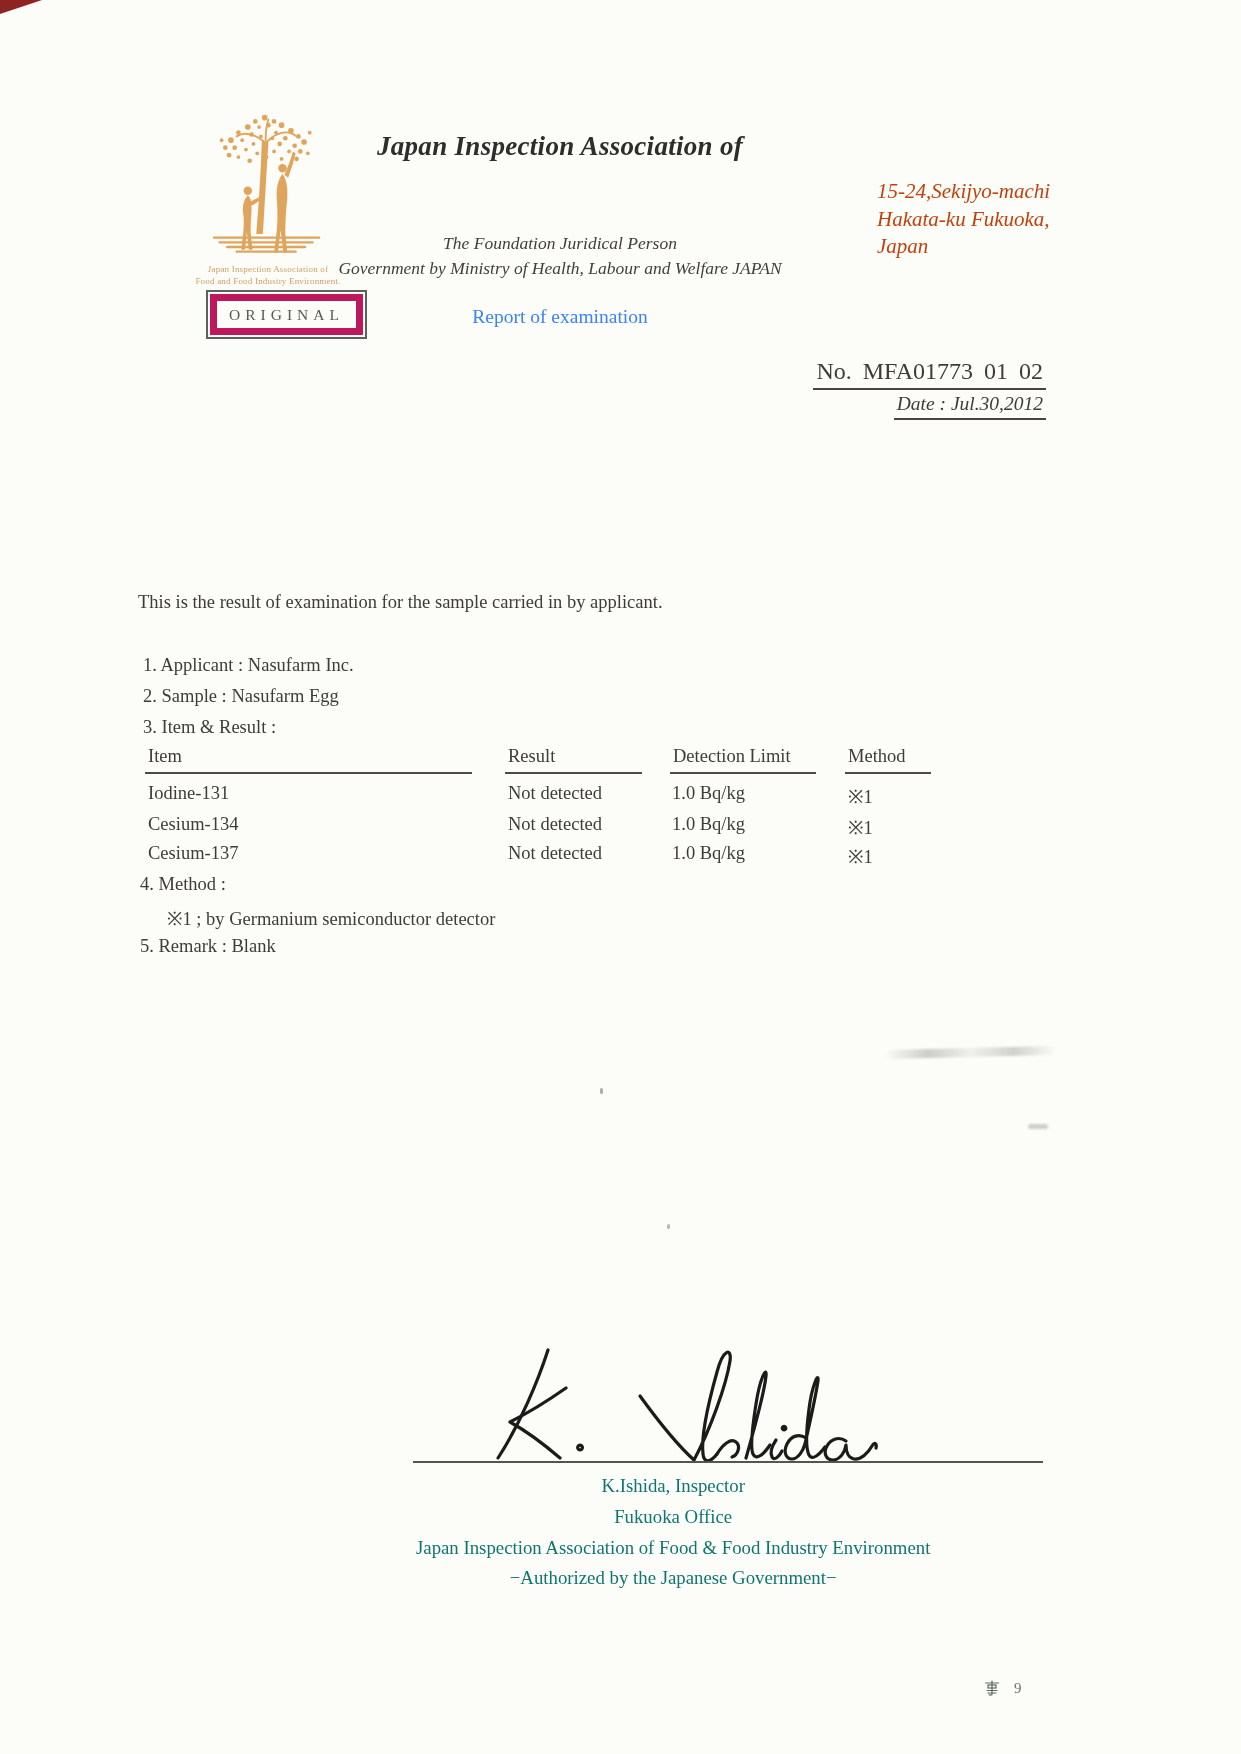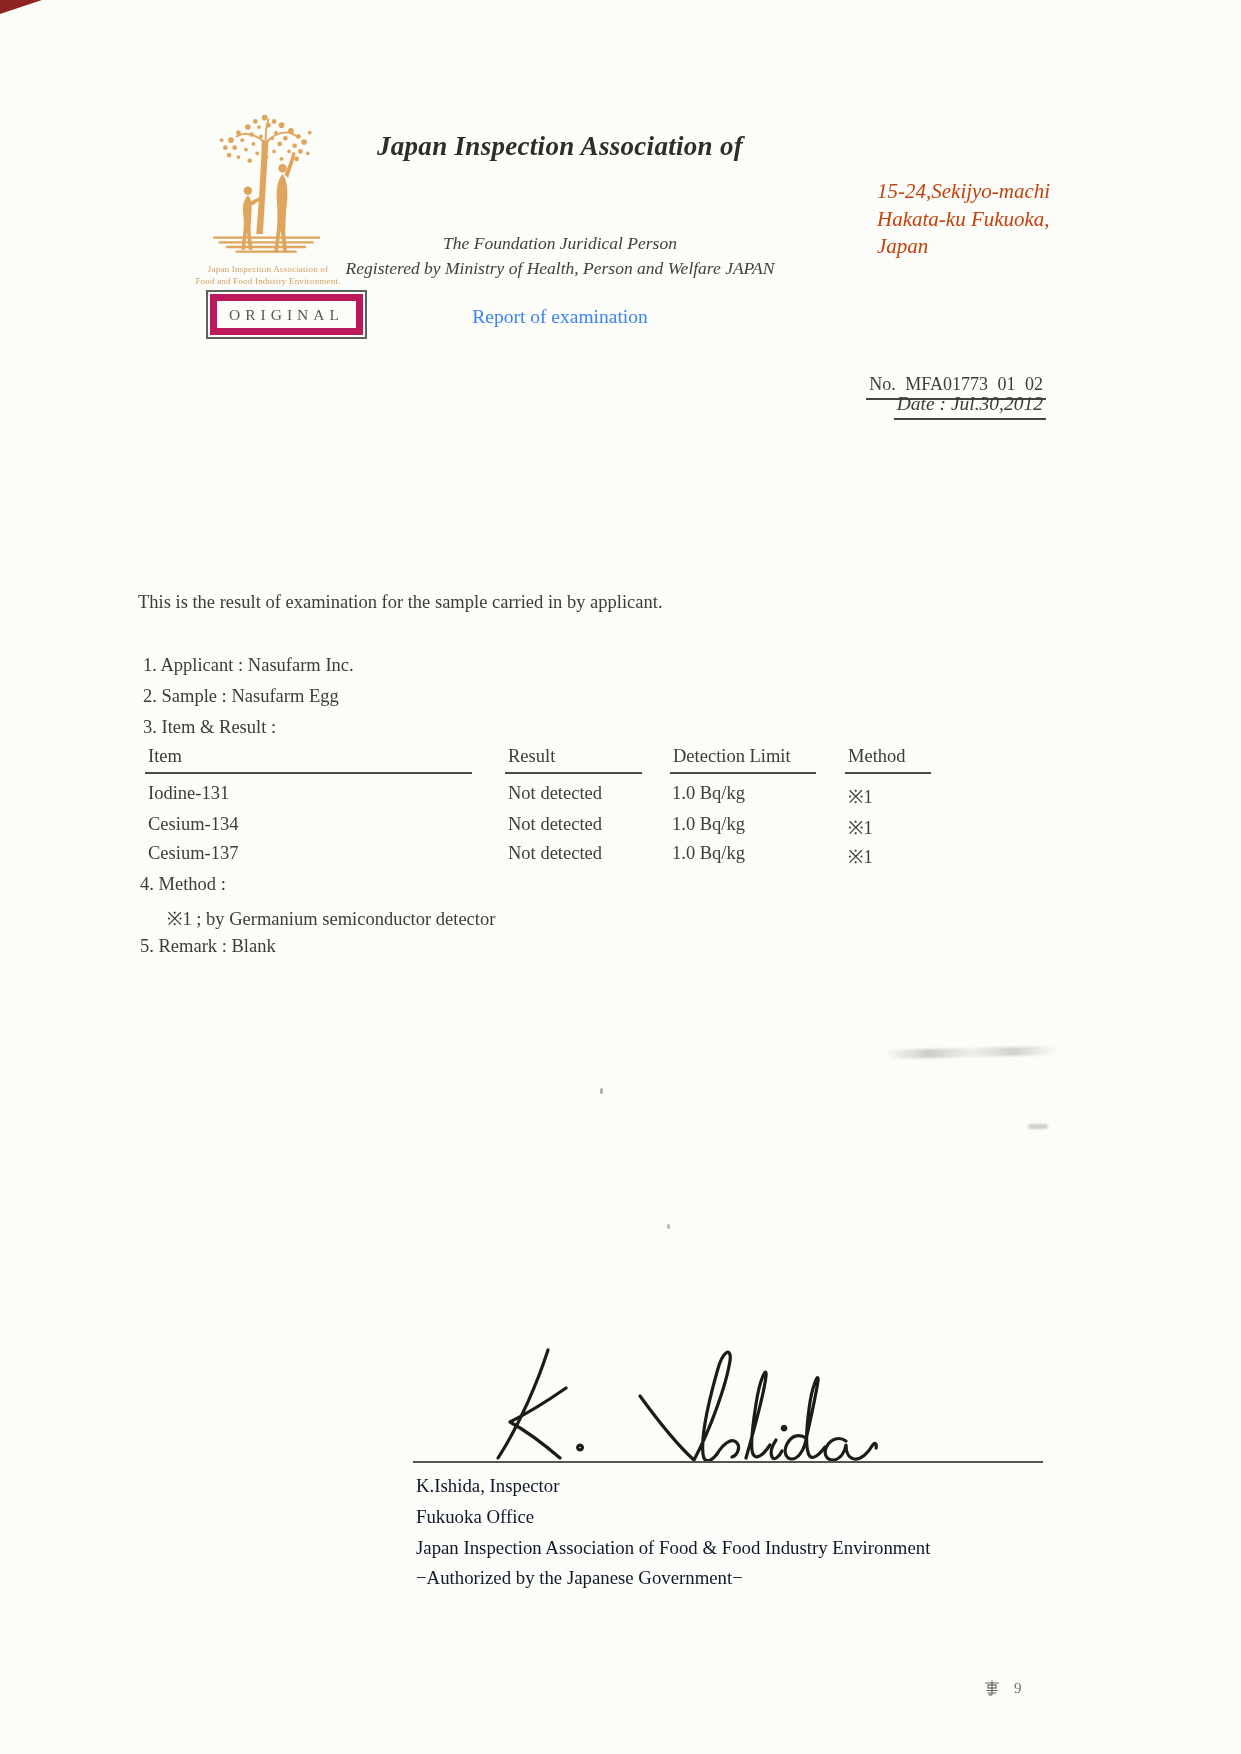--- a/index.html
+++ b/index.html
@@ -38,21 +38,21 @@
     line-height:27.5px;color:#c2410c;
   }
   .stamp-outer{
     left:206px;top:290px;border:2px solid #5c635a;padding:2px;background:transparent;
   }
   .stamp-inner{
     border:7px solid #be185d;padding:5px 12px 4px;
     font-size:15.5px;letter-spacing:5px;color:#545b51;
   }
   .report-title{left:430px;top:306px;width:260px;text-align:center;font-size:19.5px;color:#3b82f6;}
-  .doc-no{left:800px;top:358px;width:246px;text-align:right;font-size:18px;word-spacing:5px;margin-top:16px;}
+  .doc-no{left:800px;top:358px;width:246px;text-align:right;font-size:24px;word-spacing:5px;}
   .doc-date{left:800px;top:393px;width:246px;text-align:right;font-size:19.5px;font-style:italic;}
   .uline{display:inline-block;border-bottom:2px solid #45443e;padding:0 3px 3px;}
   
   .intro{left:138px;top:592px;font-size:18.5px;}
   .li{font-size:18.5px;left:143px;}
   .th{
     position:absolute;top:0;border-bottom:2px solid #4c4b45;
     padding:0 0 5px 3px;font-size:18.5px;
   }
   .trow span{position:absolute;top:0;font-size:18.5px;white-space:nowrap;}
@@ -65,21 +65,21 @@
   }
   .smudge2{
     left:1028px;top:1124px;width:20px;height:5px;border-radius:3px;
     background:rgba(140,140,135,.4);filter:blur(1px);
   }
   .speck1{left:600px;top:1088px;width:3px;height:6px;border-radius:2px;background:rgba(110,110,105,.55);}
   .speck2{left:667px;top:1224px;width:3px;height:5px;border-radius:2px;background:rgba(120,120,115,.5);}
   
   .sig-svg{left:398px;top:1336px;width:660px;height:132px;}
   .sig-line{left:413px;top:1461px;width:630px;height:2px;background:#55544e;}
-  .sig-block{left:416px;top:1471px;font-size:18.8px;line-height:30.8px;color:#0f172a;}
+  .sig-block{left:416px;top:1471px;font-size:18.8px;line-height:30.8px;color:#0f766e;text-align:center;}
   .footer-mark{left:984px;top:1678px;height:18px;}
   .kanji-svg{width:16px;height:16px;vertical-align:middle;}
   .page-num{font-size:15px;color:#70706c;margin-left:10px;vertical-align:middle;}
   .sr{position:absolute;opacity:0;pointer-events:none;font-size:1px;}
 </style>
 </head>
 <body>
 
 <div id="page">
 
@@ -156,21 +156,21 @@
     <div>Japan Inspection Association of</div>
     <div>Food and Food Industry Environment.</div>
   </div>
 
   <div class="abs org-name">
     <div>Japan Inspection Association of</div>
   </div>
 
   <div class="abs foundation">
     <div>The Foundation Juridical Person</div>
-    <div>Registered by Ministry of Health, Person and Welfare JAPAN</div>
+    <div>Government by Ministry of Health, Labour and Welfare JAPAN</div>
   </div>
 
   <div class="abs address">
     <div>15-24,Sekijyo-machi</div>
     <div>Hakata-ku Fukuoka,</div>
     <div>Japan</div>
   </div>
 
   <div class="abs stamp-outer">
     <div class="stamp-inner">ORIGINAL</div>

